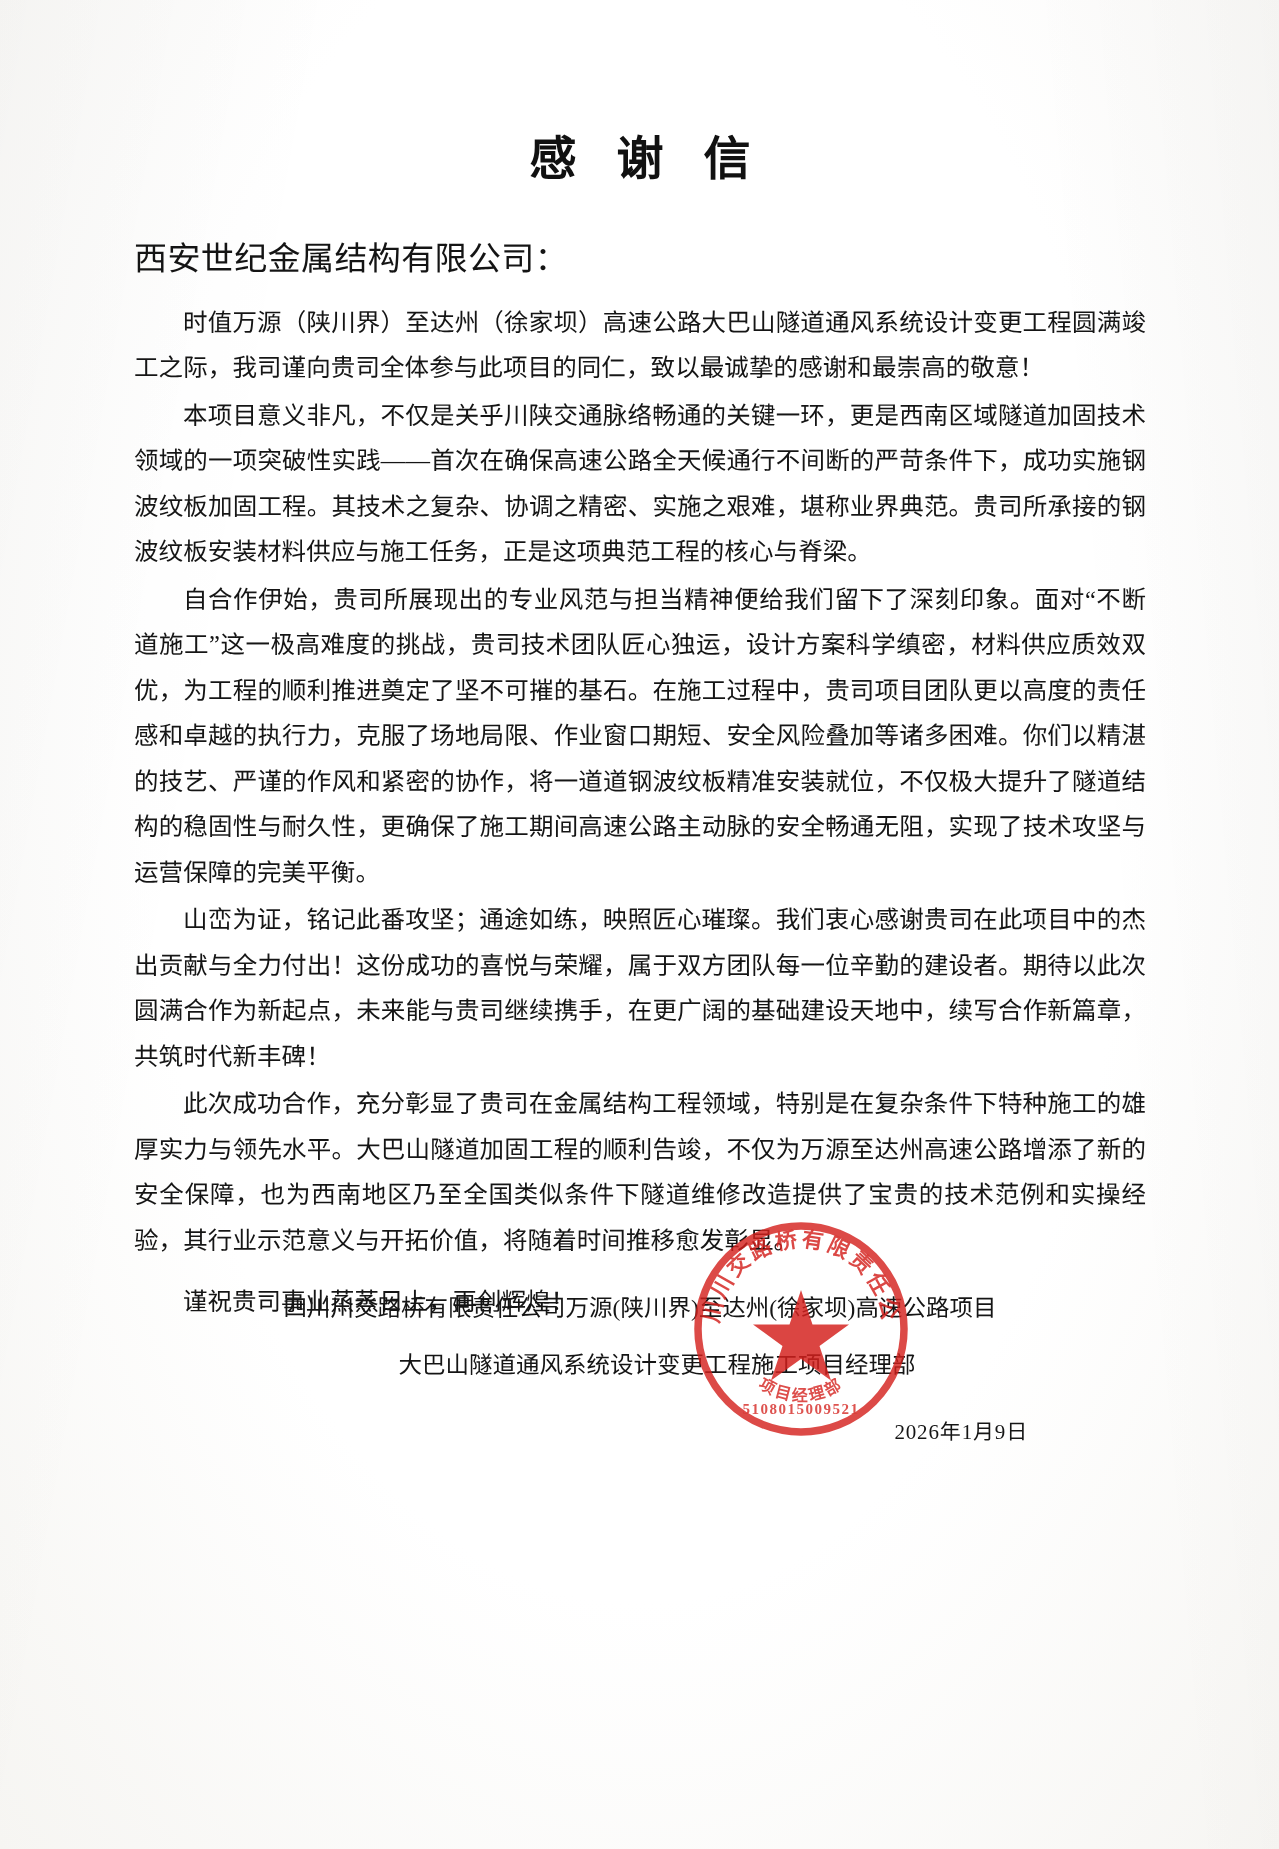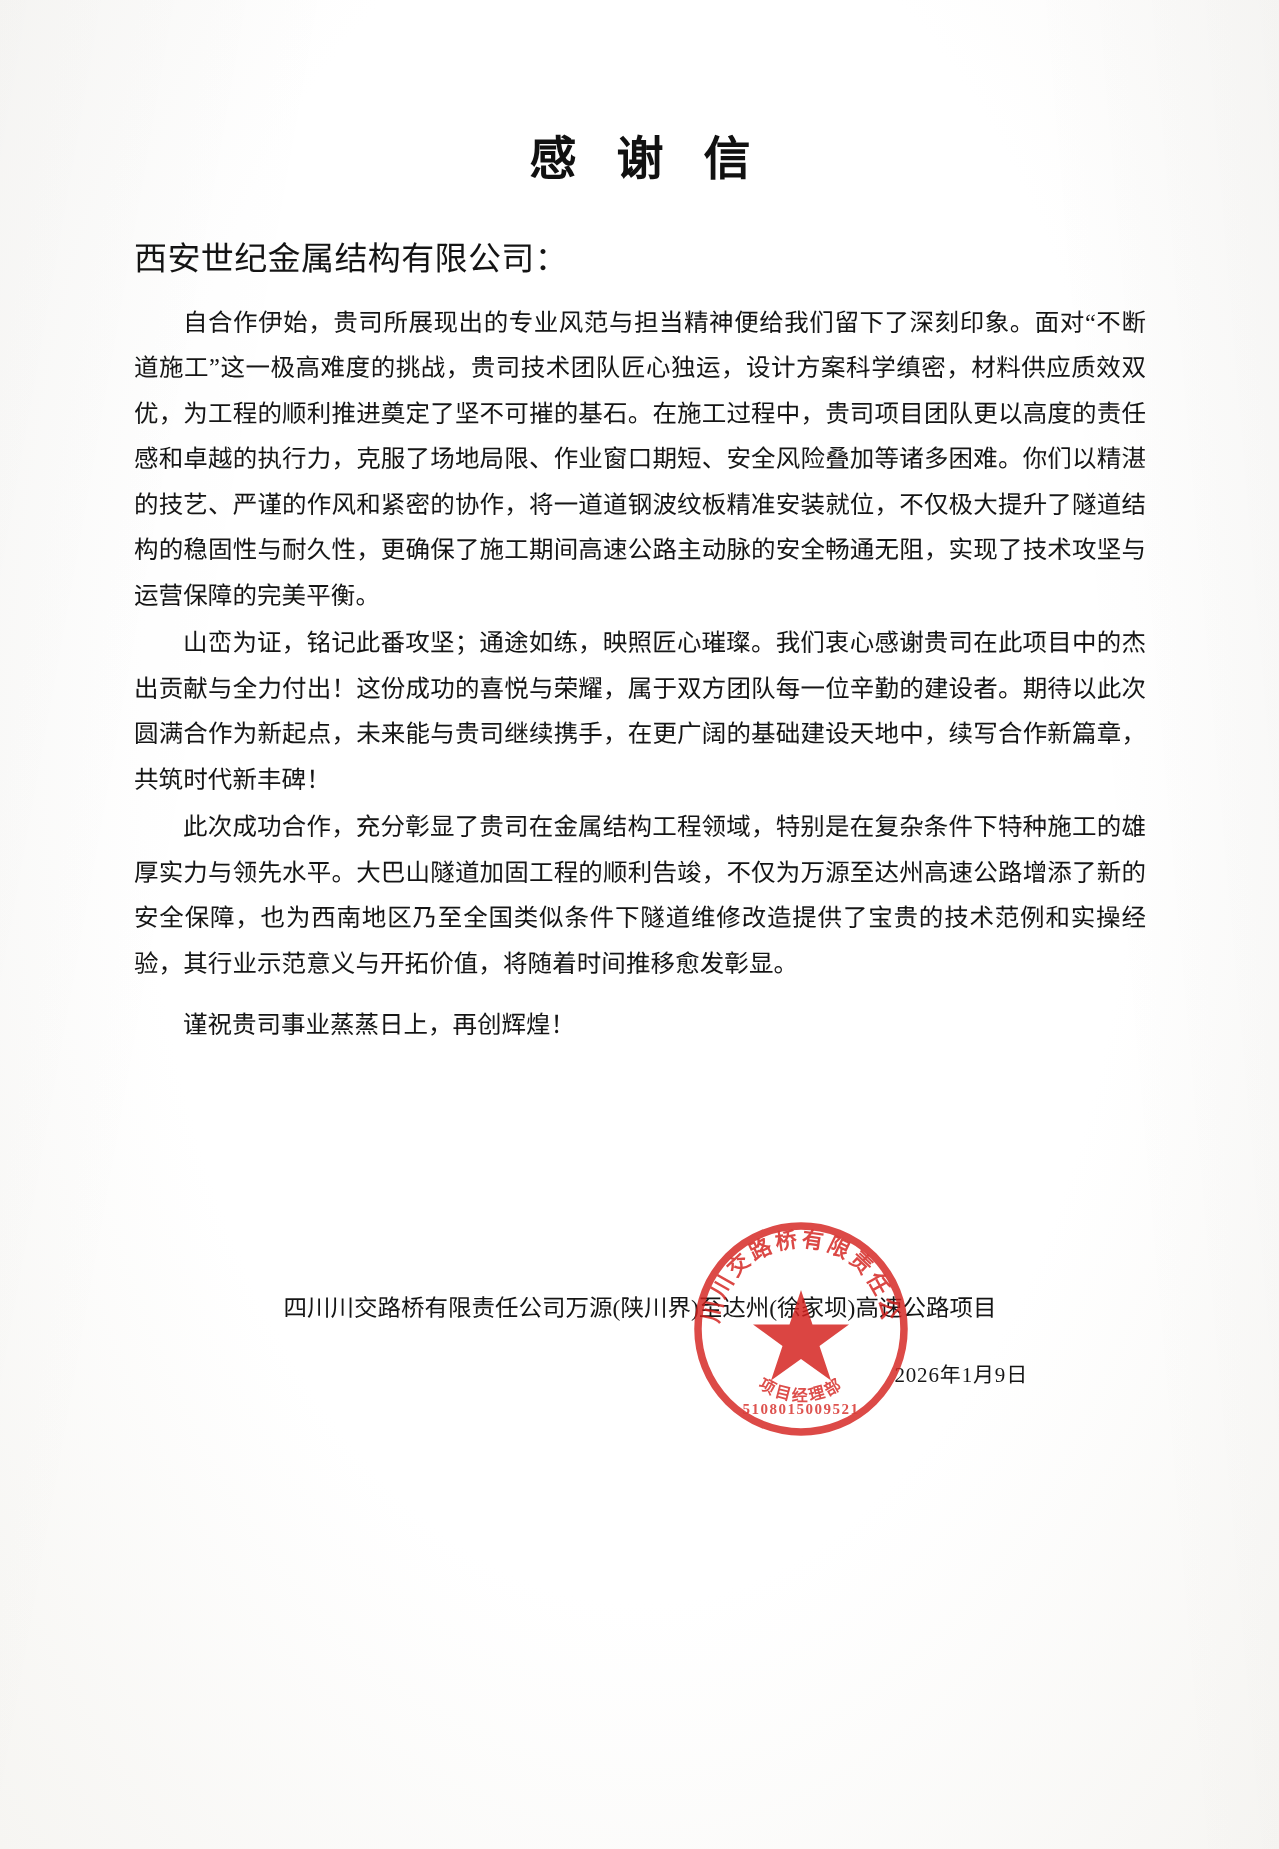--- a/index.html
+++ b/index.html
@@ -127,28 +127,31 @@
 <div class="page">
   <div class="paper-texture"></div>
 
   <div class="content">
 
     <h1 class="doc-title">感 谢 信</h1>
 
     <div class="salutation">西安世纪金属结构有限公司：</div>
 
     <div class="body-block">
+      <p class="para">时值万源（陕川界）至达州（徐家坝）高速公路大巴山隧道通风系统设计变更工程圆满竣工之际，我司谨向贵司全体参与此项目的同仁，致以最诚挚的感谢和最崇高的敬意！</p>
+      <p class="para">本项目意义非凡，不仅是关乎川陕交通脉络畅通的关键一环，更是西南区域隧道加固技术领域的一项突破性实践——首次在确保高速公路全天候通行不间断的严苛条件下，成功实施钢波纹板加固工程。其技术之复杂、协调之精密、实施之艰难，堪称业界典范。贵司所承接的钢波纹板安装材料供应与施工任务，正是这项典范工程的核心与脊梁。</p>
       <p class="para">自合作伊始，贵司所展现出的专业风范与担当精神便给我们留下了深刻印象。面对“不断道施工”这一极高难度的挑战，贵司技术团队匠心独运，设计方案科学缜密，材料供应质效双优，为工程的顺利推进奠定了坚不可摧的基石。在施工过程中，贵司项目团队更以高度的责任感和卓越的执行力，克服了场地局限、作业窗口期短、安全风险叠加等诸多困难。你们以精湛的技艺、严谨的作风和紧密的协作，将一道道钢波纹板精准安装就位，不仅极大提升了隧道结构的稳固性与耐久性，更确保了施工期间高速公路主动脉的安全畅通无阻，实现了技术攻坚与运营保障的完美平衡。</p>
       <p class="para">山峦为证，铭记此番攻坚；通途如练，映照匠心璀璨。我们衷心感谢贵司在此项目中的杰出贡献与全力付出！这份成功的喜悦与荣耀，属于双方团队每一位辛勤的建设者。期待以此次圆满合作为新起点，未来能与贵司继续携手，在更广阔的基础建设天地中，续写合作新篇章，共筑时代新丰碑！</p>
       <p class="para">此次成功合作，充分彰显了贵司在金属结构工程领域，特别是在复杂条件下特种施工的雄厚实力与领先水平。大巴山隧道加固工程的顺利告竣，不仅为万源至达州高速公路增添了新的安全保障，也为西南地区乃至全国类似条件下隧道维修改造提供了宝贵的技术范例和实操经验，其行业示范意义与开拓价值，将随着时间推移愈发彰显。</p>
       <p class="closing">谨祝贵司事业蒸蒸日上，再创辉煌！</p>
     </div>
 
     <div class="signature">
       <div class="sig-line">四川川交路桥有限责任公司万源(陕川界)至达州(徐家坝)高速公路项目</div>
+      <div class="sig-line indent-right">大巴山隧道通风系统设计变更工程施工项目经理部</div>
       <div class="sig-date">2026年1月9日</div>
     </div>
 
   </div>
 
   <div class="seal">
     <svg viewBox="0 0 222 222" xmlns="http://www.w3.org/2000/svg" aria-hidden="true">
       <defs>
         <path id="sealArcTop" d="M 29,111 A 82,82 0 0 1 193,111"></path>
         <path id="sealArcBottom" d="M 39,111 A 72,72 0 0 0 183,111"></path>

